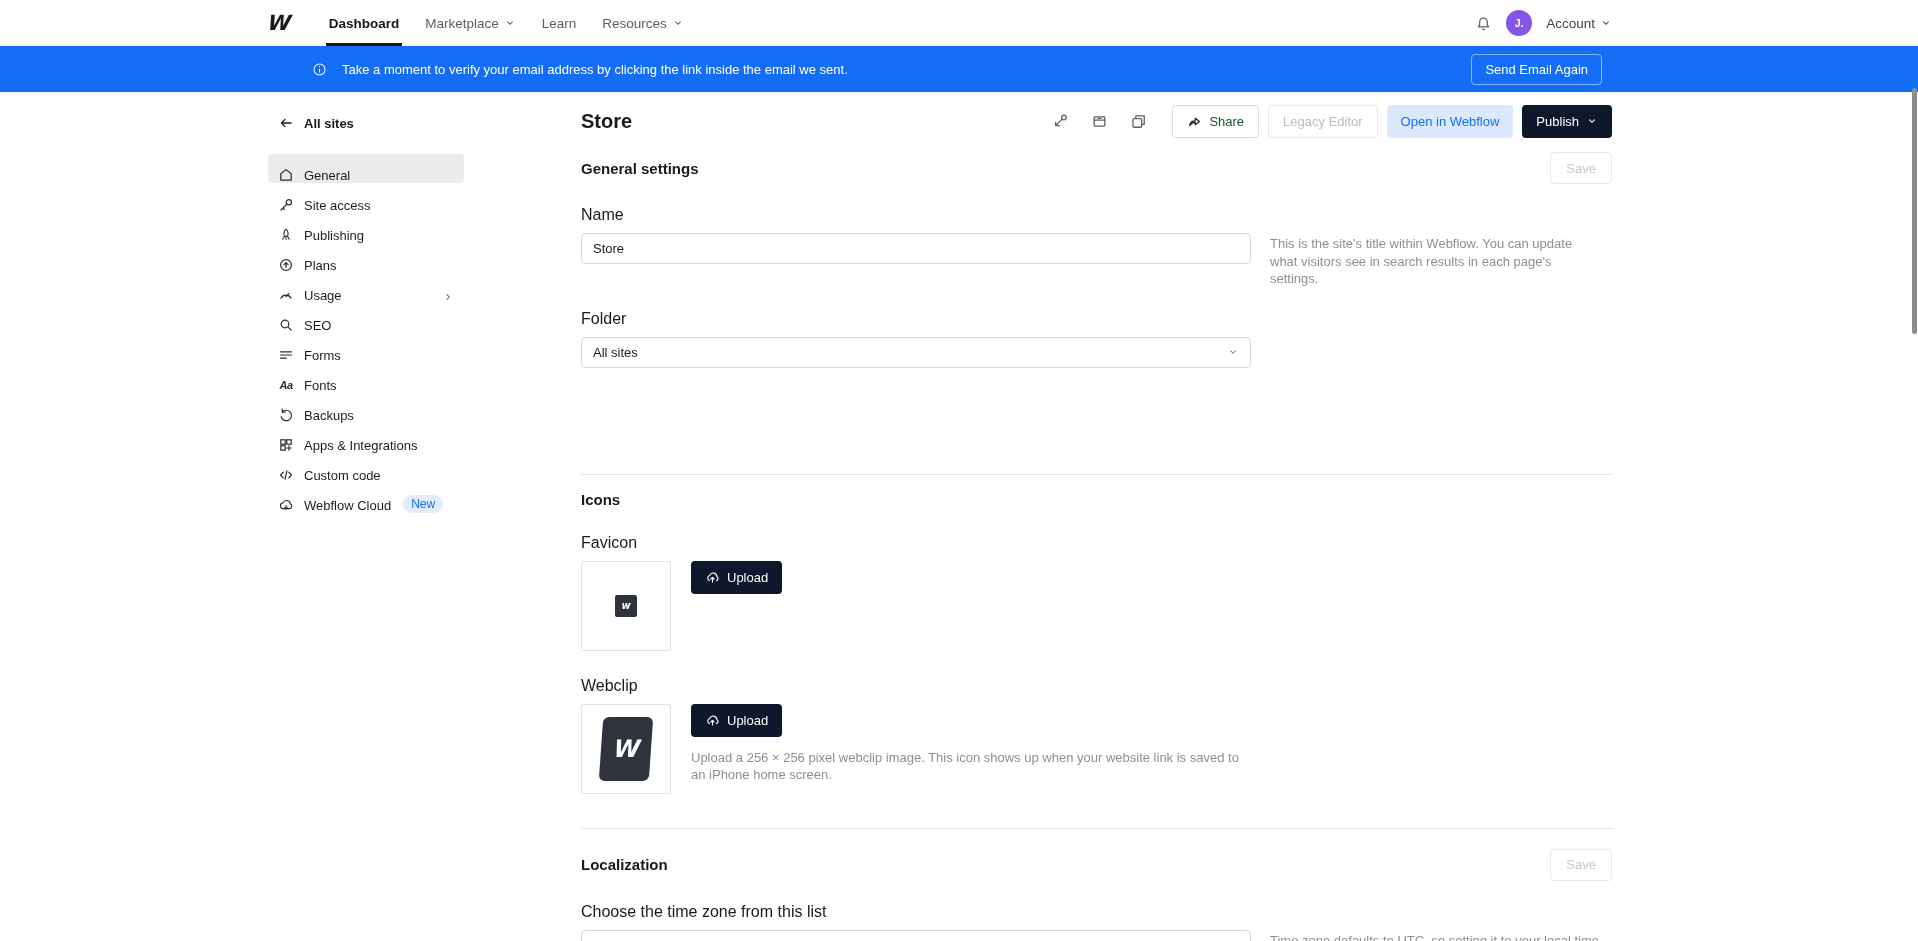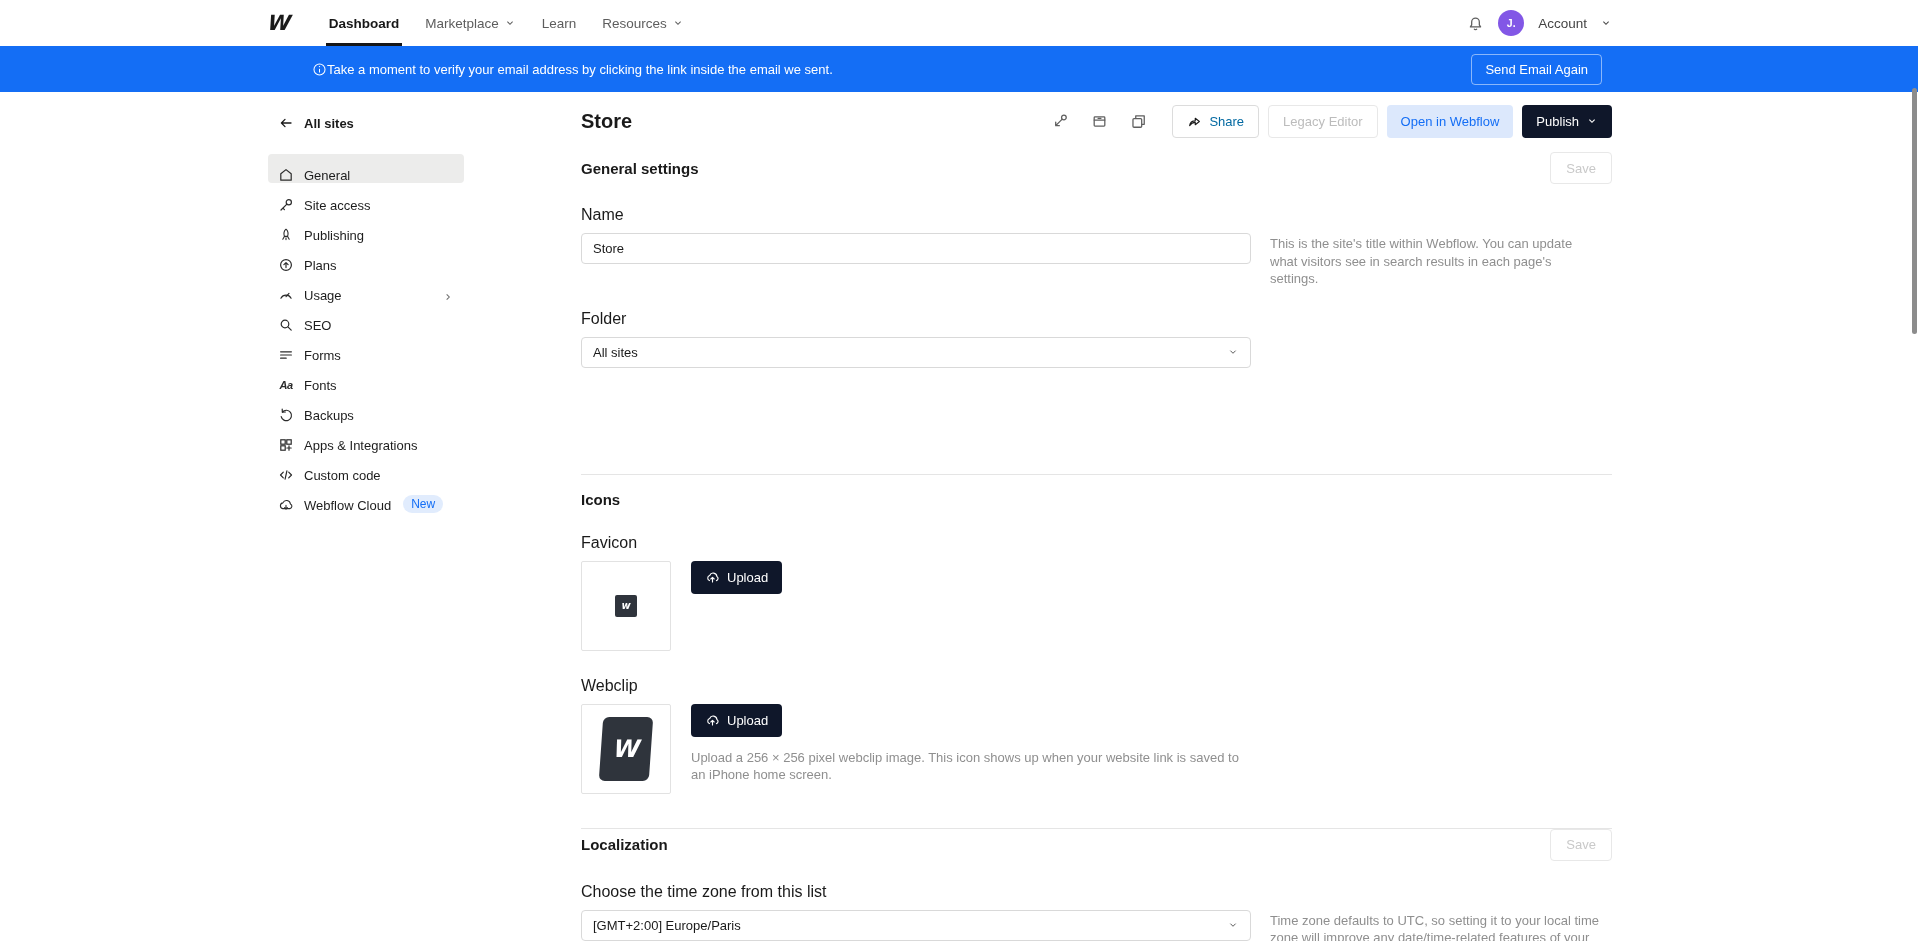--- a/index.html
+++ b/index.html
@@ -15,26 +15,26 @@
   .nav-items { display:flex; align-items:stretch; height:46px; }
   .nav-item { display:flex; align-items:center; gap:5px; padding:0 13px; font-size:13.5px;
     color:#5d5d5d; position:relative; cursor:pointer; }
   .nav-item.active { color:#171717; font-weight:700; }
   .nav-item.active::after { content:""; position:absolute; left:10px; right:10px; bottom:0;
     height:3px; background:#171717; }
   .nav-right { margin-left:auto; display:flex; align-items:center; gap:14px; }
   .iconbtn { background:none; border:none; cursor:pointer; display:flex; align-items:center; color:#5f5f5f; }
   .avatar { width:26px; height:26px; border-radius:50%; display:flex; align-items:center;
     justify-content:center; color:#fff; font-size:10.5px; font-weight:700; cursor:pointer; }
-  .account { display:flex; align-items:center; gap:13px; font-size:13.5px; color:#444; cursor:pointer; }
+  .account { display:flex; align-items:center; gap:5px; font-size:13.5px; color:#444; cursor:pointer; }
 
   
   .banner { height:46px; display:flex; align-items:center; }
   .banner .shell { display:flex; align-items:center; padding:0 10px 0 44px; }
-  .banner-msg { display:flex; align-items:center; gap:0; color:#fff; font-size:13px; }
+  .banner-msg { display:flex; align-items:center; gap:15px; color:#fff; font-size:13px; }
   .banner-btn { margin-left:auto; background:transparent; border:1px solid rgba(255,255,255,.5);
     color:#fff; font-size:13px; padding:7px 13px; border-radius:4px; cursor:pointer;
     font-family:inherit; }
 
   
   .content { display:flex; }
   .sidebar { width:196px; padding-top:17px; flex:none; }
   .back-row { display:flex; align-items:center; gap:10px; font-size:13px; font-weight:700;
     padding:6px 10px; margin-bottom:17px; cursor:pointer; }
   .side-item { position:relative; display:flex; align-items:flex-end; gap:10px; height:29px;
@@ -50,21 +50,21 @@
 
   .main { flex:1; padding-top:12px; margin-left:117px; max-width:1031px; }
 
   
   .header-row { display:flex; align-items:center; height:34px; margin-bottom:14px; }
   .page-title { font-size:20px; font-weight:700; }
   .header-actions { margin-left:auto; display:flex; align-items:center; gap:9px; }
   .tool-icons { display:flex; align-items:center; gap:22px; margin-right:16px; color:#5f5f5f; }
   .btn { font-family:inherit; font-size:13px; border-radius:4px; height:33px; padding:0 14px;
     display:inline-flex; align-items:center; gap:7px; cursor:pointer; border:1px solid transparent; }
-  .btn-outline { background:#fff; border-color:#dcdcdc; color:#0369a1; }
+  .btn-outline { background:#fff; border-color:#dcdcdc; color:#14532d; }
   .btn-disabled { background:#fff; border-color:#e8e8e8; color:#bcbcbc; cursor:default; }
   .btn-soft { background:#dce8fc; color:#146EF5; border:none; }
   .btn-primary { background:#0f172a; color:#fff; border:none; }
 
   
   .section-head { display:flex; align-items:center; justify-content:space-between; }
   .section-title { font-size:15px; font-weight:700; }
   .save-btn { font-family:inherit; font-size:13px; color:#c9c9c9; background:#fff;
     border:1px solid #e8e8e8; border-radius:4px; height:32px; padding:0 15px; cursor:default; }
   .field-label { font-size:16px; margin-top:22px; margin-bottom:9px; }
@@ -405,21 +405,21 @@
               </svg>
           </span>
           <span>Upload</span>
         </button>
         <div class="upload-help" style="max-width:560px">Upload a 256 × 256 pixel webclip image. This icon shows up when your website link is saved to an iPhone home screen.</div>
       </div>
     </div>
 
     <div class="divider div-2"></div>
 
-    <div class="section-head" style="">
+    <div class="section-head" style="margin-top:20px">
       <div class="section-title">Localization</div>
       <button class="save-btn">Save</button>
     </div>
 
     <div class="field-label">Choose the time zone from this list</div>
     <div class="field-row">
       <div class="field-col">
         <div class="select">
           <span>[GMT+2:00] Europe/Paris</span>
           <span class="chev">

